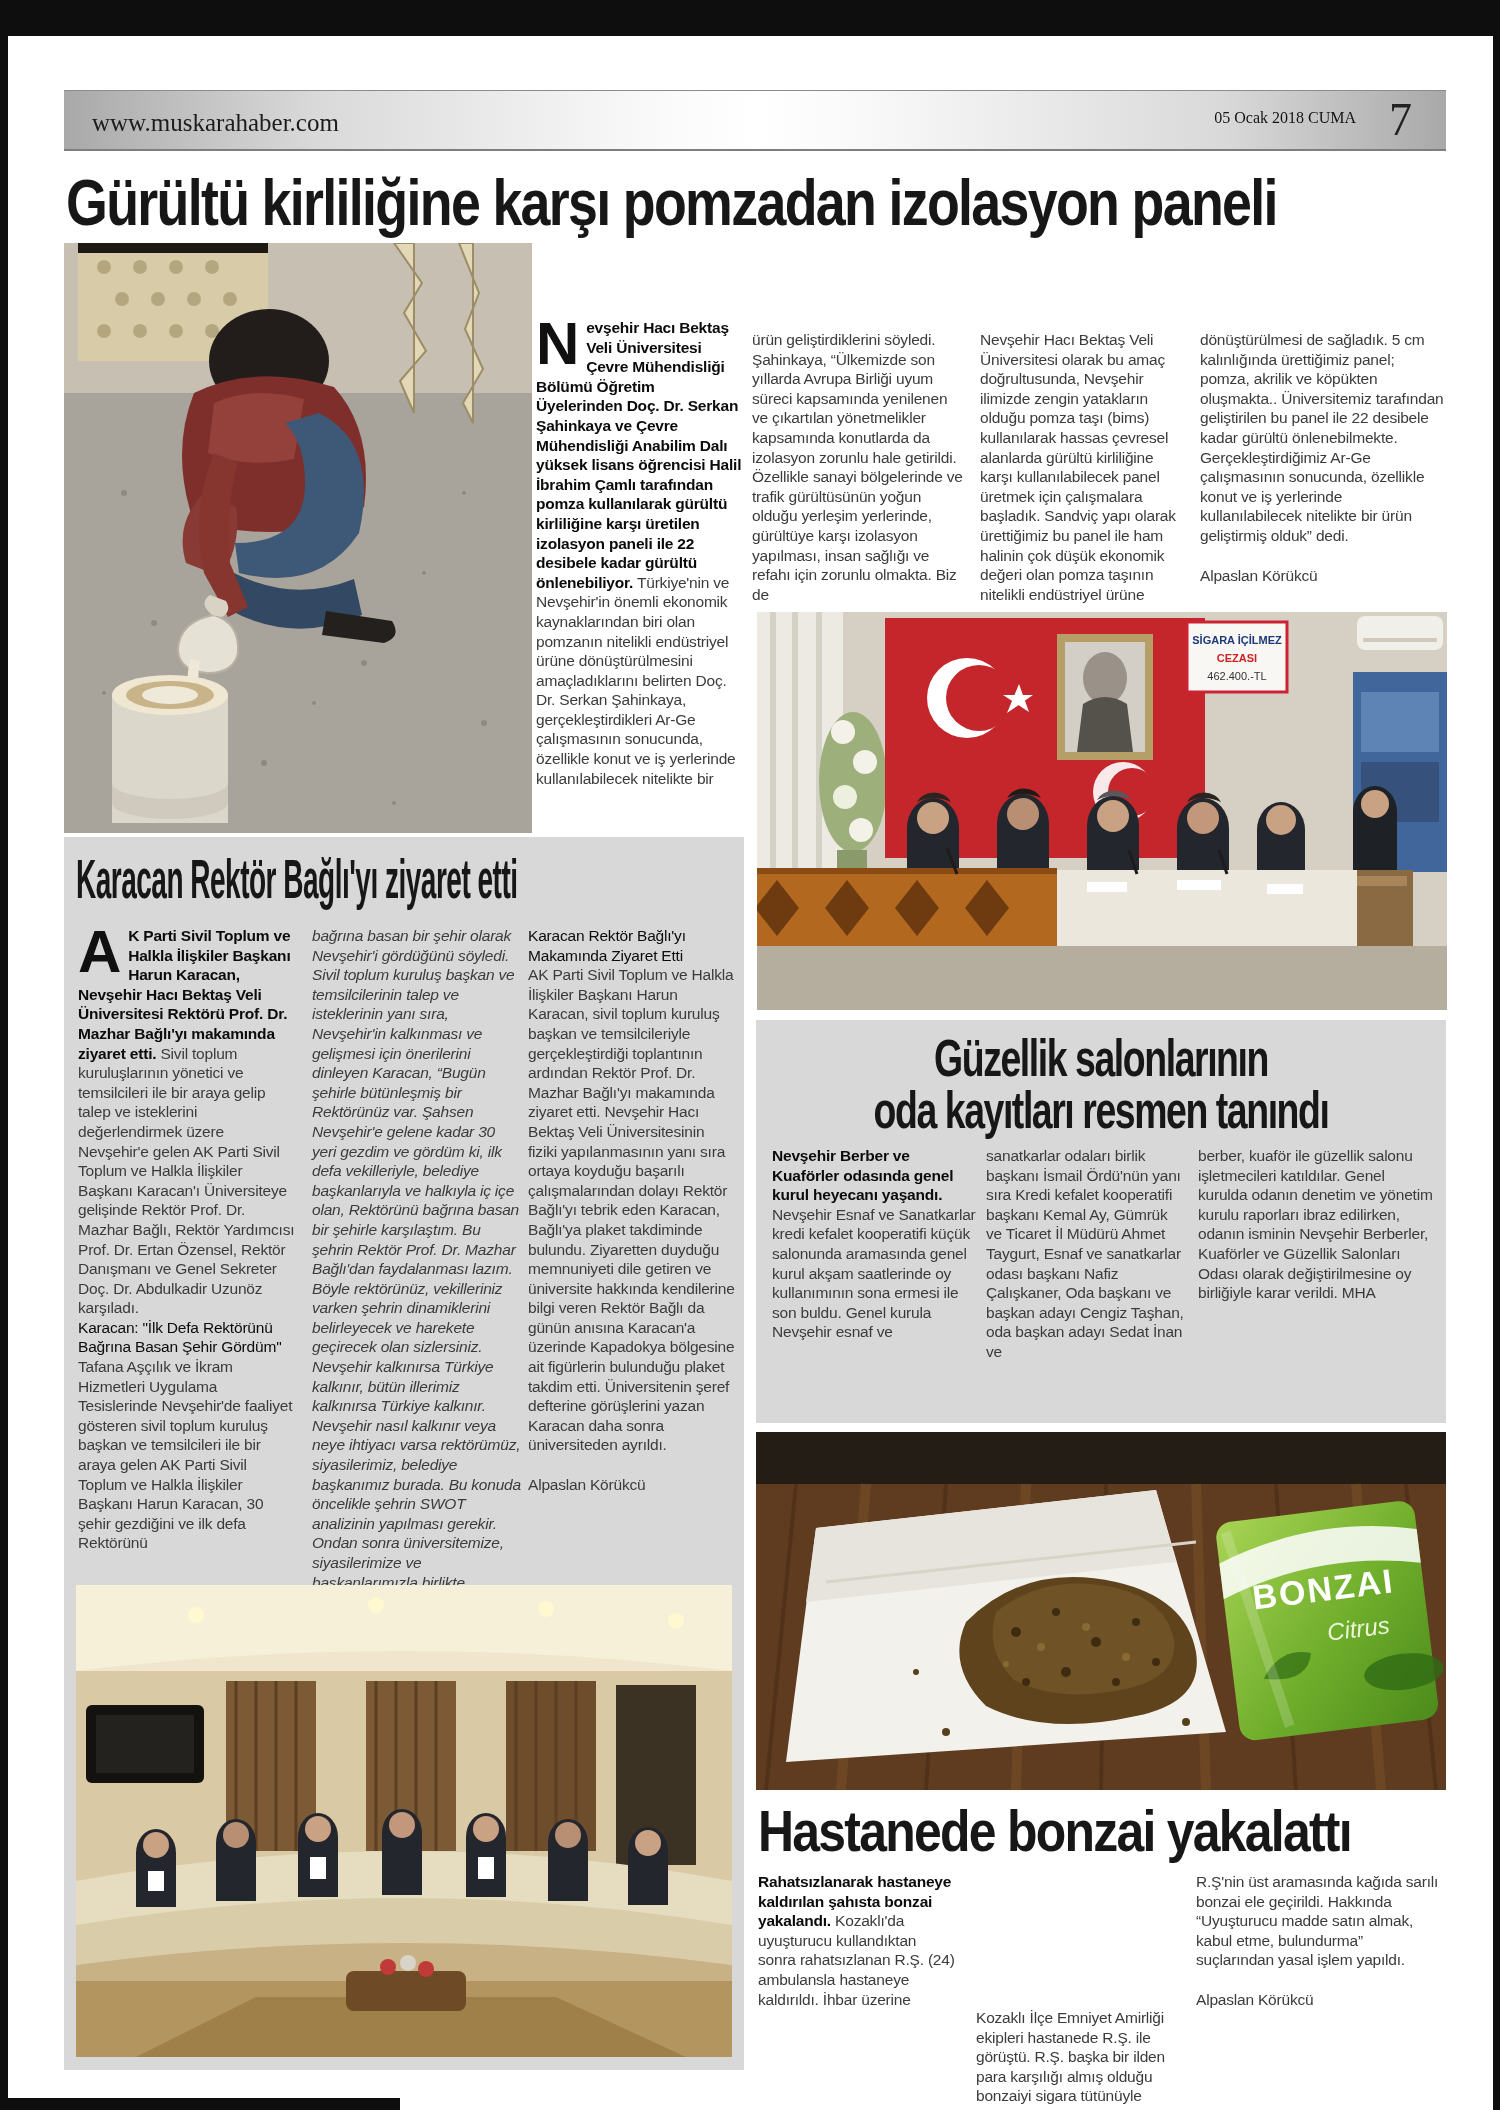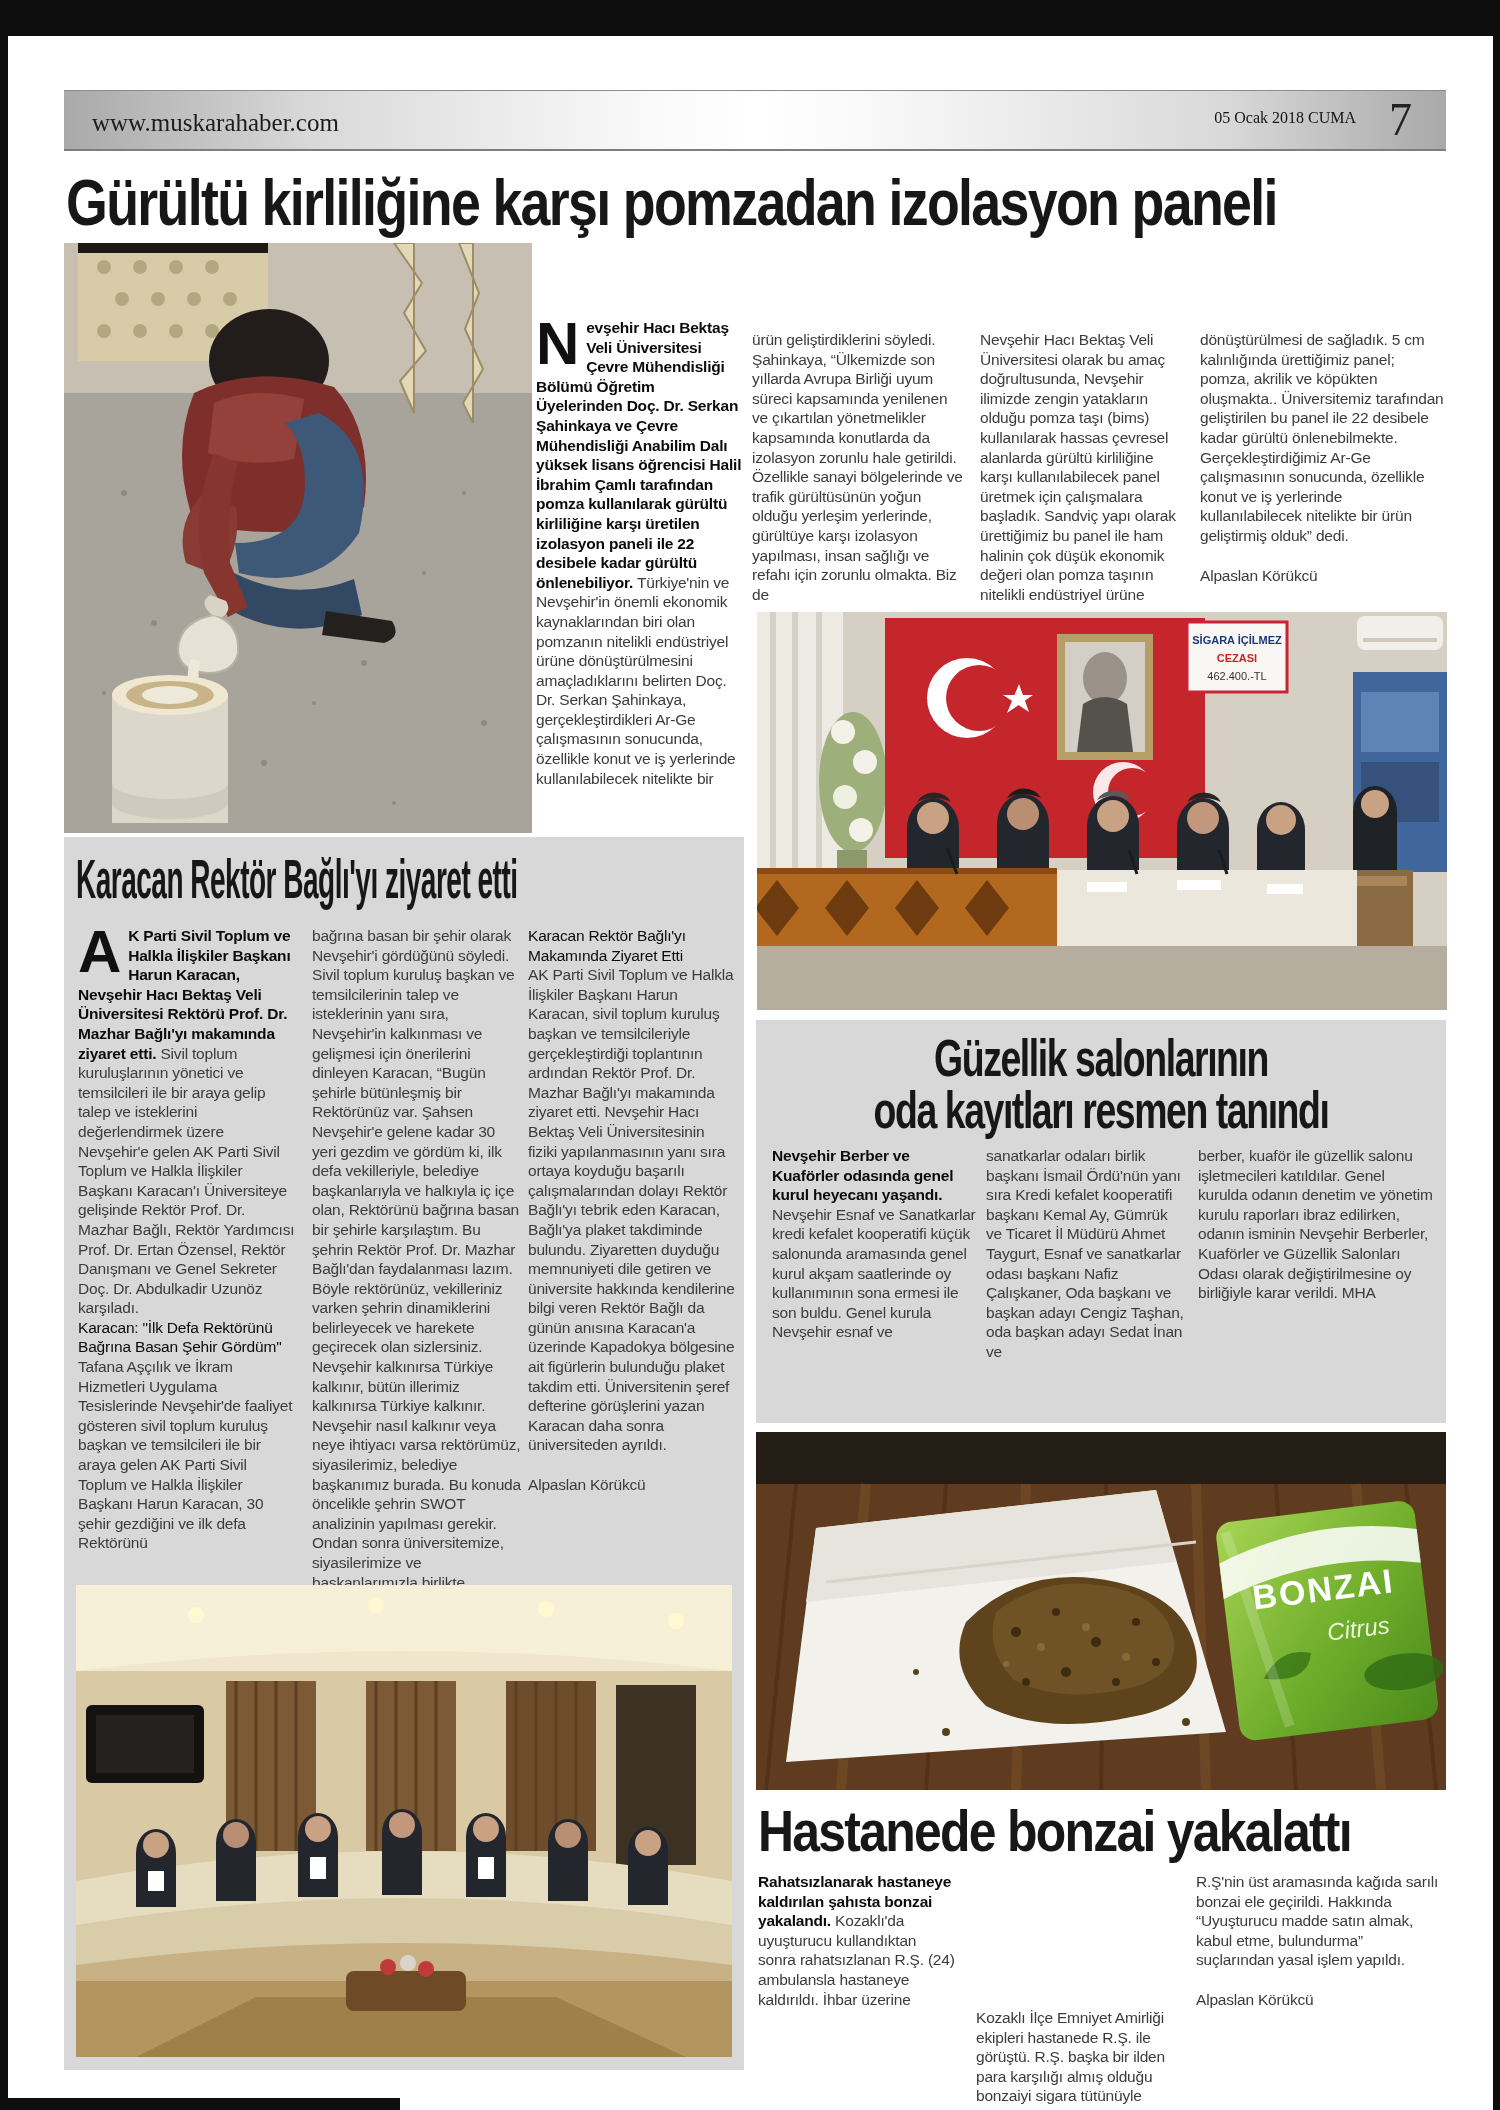--- a/index.html
+++ b/index.html
@@ -220,21 +220,21 @@
 </svg>
 
 <div class="graybox" style="left:64px;top:837px;width:680px;height:1233px;"></div>
 <div class="hl" style="left:76px;top:846px;font-size:56px;transform:scaleX(0.50);letter-spacing:-1px;">Karacan Rektör Bağlı'yı ziyaret etti</div>
 
 <div class="col" style="left:78px;top:926px;width:220px;">
   <span class="dropcap">A</span><span class="b">K Parti Sivil Toplum ve Halkla İlişkiler Başkanı Harun Karacan, Nevşehir Hacı Bektaş Veli Üniversitesi Rektörü Prof. Dr. Mazhar Bağlı'yı makamında ziyaret etti.</span><span> Sivil toplum kuruluşlarının yönetici ve temsilcileri ile bir araya gelip talep ve isteklerini değerlendirmek üzere Nevşehir'e gelen AK Parti Sivil Toplum ve Halkla İlişkiler Başkanı Karacan'ı Üniversiteye gelişinde Rektör Prof. Dr. Mazhar Bağlı, Rektör Yardımcısı Prof. Dr. Ertan Özensel, Rektör Danışmanı ve Genel Sekreter Doç. Dr. Abdulkadir Uzunöz karşıladı.</span>
   <span class="subhead">Karacan: "İlk Defa Rektörünü Bağrına Basan Şehir Gördüm"</span>
   <span>Tafana Aşçılık ve İkram Hizmetleri Uygulama Tesislerinde Nevşehir'de faaliyet gösteren sivil toplum kuruluş başkan ve temsilcileri ile bir araya gelen AK Parti Sivil Toplum ve Halkla İlişkiler Başkanı Harun Karacan, 30 şehir gezdiğini ve ilk defa Rektörünü</span>
 </div>
-<div class="col" style="left:312px;top:926px;width:210px;">
+<div class="col" style="left:312px;top:926px;width:210px;font-style:italic;">
   <span>bağrına basan bir şehir olarak Nevşehir'i gördüğünü söyledi. Sivil toplum kuruluş başkan ve temsilcilerinin talep ve isteklerinin yanı sıra, Nevşehir'in kalkınması ve gelişmesi için önerilerini dinleyen Karacan, “Bugün şehirle bütünleşmiş bir Rektörünüz var. Şahsen Nevşehir'e gelene kadar 30 yeri gezdim ve gördüm ki, ilk defa vekilleriyle, belediye başkanlarıyla ve halkıyla iç içe olan, Rektörünü bağrına basan bir şehirle karşılaştım. Bu şehrin Rektör Prof. Dr. Mazhar Bağlı'dan faydalanması lazım. Böyle rektörünüz, vekilleriniz varken şehrin dinamiklerini belirleyecek ve harekete geçirecek olan sizlersiniz. Nevşehir kalkınırsa Türkiye kalkınır, bütün illerimiz kalkınırsa Türkiye kalkınır. Nevşehir nasıl kalkınır veya neye ihtiyacı varsa rektörümüz, siyasilerimiz, belediye başkanımız burada. Bu konuda öncelikle şehrin SWOT analizinin yapılması gerekir. Ondan sonra üniversitemize, siyasilerimize ve başkanlarımızla birlikte</span>
 </div>
 <div class="col" style="left:528px;top:926px;width:208px;">
   <span class="subhead">Karacan Rektör Bağlı'yı Makamında Ziyaret Etti</span>
   <span>AK Parti Sivil Toplum ve Halkla İlişkiler Başkanı Harun Karacan, sivil toplum kuruluş başkan ve temsilcileriyle gerçekleştirdiği toplantının ardından Rektör Prof. Dr. Mazhar Bağlı'yı makamında ziyaret etti. Nevşehir Hacı Bektaş Veli Üniversitesinin fiziki yapılanmasının yanı sıra ortaya koyduğu başarılı çalışmalarından dolayı Rektör Bağlı'yı tebrik eden Karacan, Bağlı'ya plaket takdiminde bulundu. Ziyaretten duyduğu memnuniyeti dile getiren ve üniversite hakkında kendilerine bilgi veren Rektör Bağlı da günün anısına Karacan'a üzerinde Kapadokya bölgesine ait figürlerin bulunduğu plaket takdim etti. Üniversitenin şeref defterine görüşlerini yazan Karacan daha sonra üniversiteden ayrıldı.</span>
   <span class="byline">Alpaslan Körükcü</span>
 </div>
 
 <svg class="abs" style="left:76px;top:1585px;" width="656" height="472" viewBox="0 0 656 472">
   <rect width="656" height="472" fill="#cdbладе"></rect>

